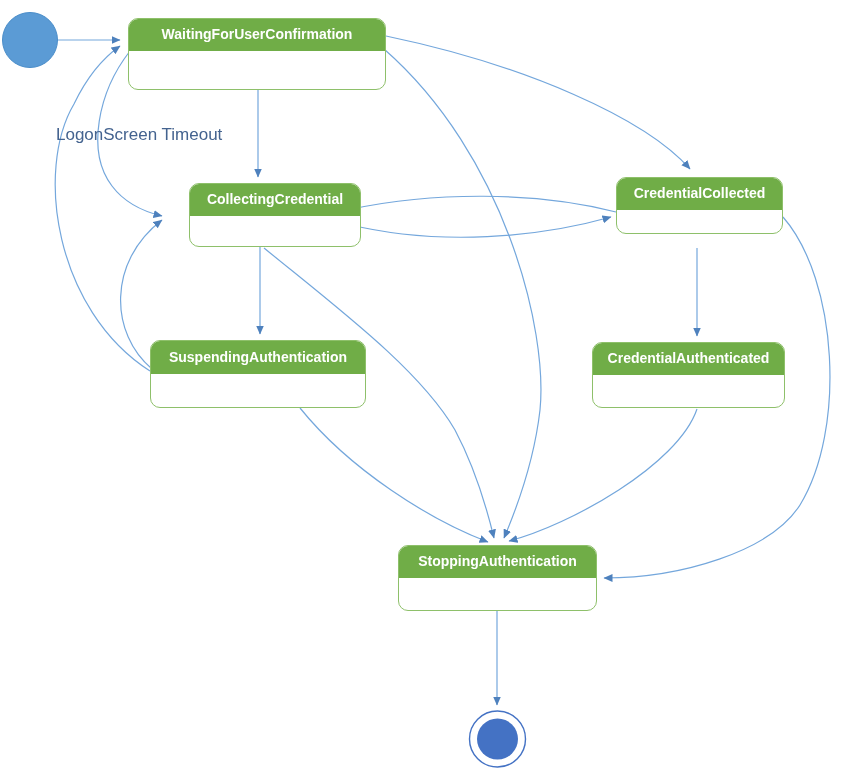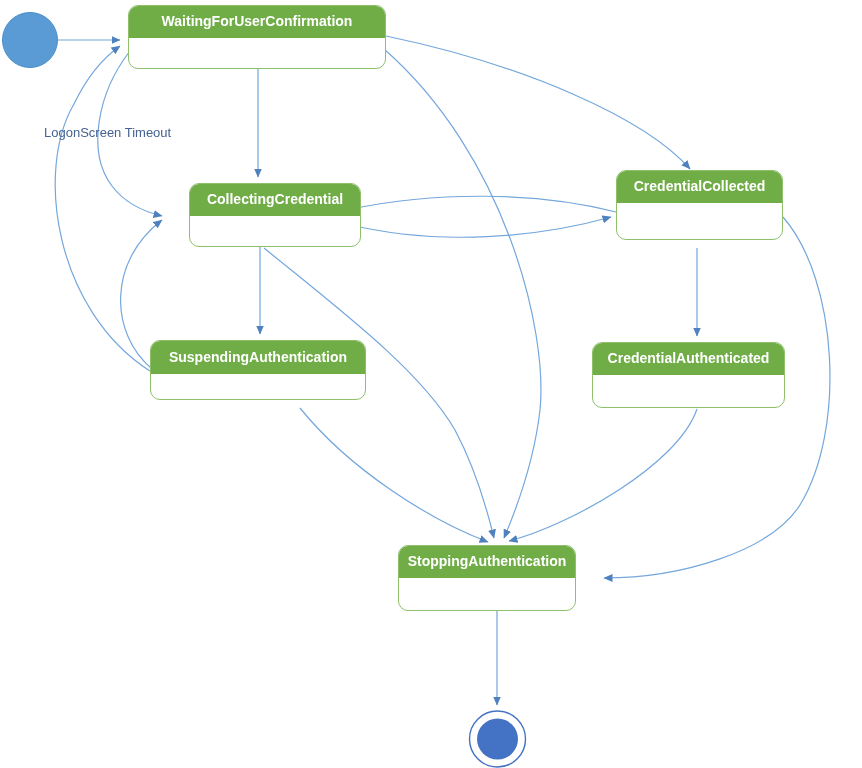--- a/index.html
+++ b/index.html
@@ -29,21 +29,21 @@
     background:var(--green);margin:-1.5px -1.5px 0 -1.5px;
     border-radius:9px 9px 0 0;
     display:flex;align-items:center;justify-content:center;
   }
   .state-label{
     color:var(--state-text);font-weight:bold;font-size:14px;letter-spacing:0px;
     white-space:nowrap;
   }
   .state-body{flex:1;}
   .edge-label{
-    position:absolute;font-size:13px;color:var(--edge-label);white-space:nowrap;
+    position:absolute;font-size:17px;color:var(--edge-label);white-space:nowrap;margin-left:12px;
   }
 </style>
 </head>
 <body>
 
 <div class="canvas">
   <svg id="edge-layer" viewBox="0 0 862 768" xmlns="http://www.w3.org/2000/svg">
     <defs>
       <marker id="arrowhead" markerWidth="10" markerHeight="9" refX="8.5" refY="4" orient="auto" markerUnits="userSpaceOnUse">
         <path d="M0,0 L9,4 L0,8 Z" fill="#4E81BD"></path>
@@ -63,51 +63,51 @@
       <path d="M 264 248 C 340 310 420 370 455 430 C 472 462 486 505 494 538" class="edge" marker-end="url(#arrowhead)"></path>
       <path d="M 300 408 C 350 470 430 520 488 542" class="edge" marker-end="url(#arrowhead)"></path>
       <path d="M 697 409 C 678 465 570 525 509 541" class="edge" marker-end="url(#arrowhead)"></path>
       <path d="M 783 217 C 838 280 846 430 800 505 C 770 552 680 578 604 578" class="edge" marker-end="url(#arrowhead)"></path>
       <path d="M 497 611 L 497 705" class="edge" marker-end="url(#arrowhead)"></path>
       <circle cx="30" cy="40" r="27.5" class="init-node"></circle>
       <circle cx="497.5" cy="739" r="28" class="final-outer"></circle>
       <circle cx="497.5" cy="739" r="20.5" class="final-inner"></circle>
     </svg>
   <div id="state-layer">
-      <div class="state" style="left: 128px; top: 5px; width: 258px; height: 64px;">
+      <div class="state" style="left: 128px; top: 18px; width: 258px; height: 72px;">
         <div class="state-header" style="height: 33px;">
           <span class="state-label">WaitingForUserConfirmation</span>
         </div>
         <div class="state-body"></div>
       </div>
       <div class="state" style="left: 189px; top: 183px; width: 172px; height: 64px;">
         <div class="state-header" style="height: 33px;">
           <span class="state-label">CollectingCredential</span>
         </div>
         <div class="state-body"></div>
       </div>
-      <div class="state" style="left: 616px; top: 170px; width: 167px; height: 70px;">
+      <div class="state" style="left: 616px; top: 177px; width: 167px; height: 57px;">
         <div class="state-header" style="height: 33px;">
           <span class="state-label">CredentialCollected</span>
         </div>
         <div class="state-body"></div>
       </div>
-      <div class="state" style="left: 150px; top: 340px; width: 216px; height: 60px; text-align: center;">
+      <div class="state" style="left: 150px; top: 340px; width: 216px; height: 68px; text-align: center;">
         <div class="state-header" style="height: 34px;">
           <span class="state-label">SuspendingAuthentication</span>
         </div>
         <div class="state-body"></div>
       </div>
       <div class="state" style="left: 592px; top: 342px; width: 193px; height: 66px;">
         <div class="state-header" style="height: 33px;">
           <span class="state-label">CredentialAuthenticated</span>
         </div>
         <div class="state-body"></div>
       </div>
-      <div class="state" style="left: 398px; top: 545px; width: 178px; height: 66px;">
+      <div class="state" style="left: 398px; top: 545px; width: 199px; height: 66px;">
         <div class="state-header" style="height: 33px;">
           <span class="state-label">StoppingAuthentication</span>
         </div>
         <div class="state-body"></div>
       </div>
     </div>
   <div class="edge-label" style="left: 44px; top: 125px;">LogonScreen Timeout</div>
 </div>
 
 </body></html>

